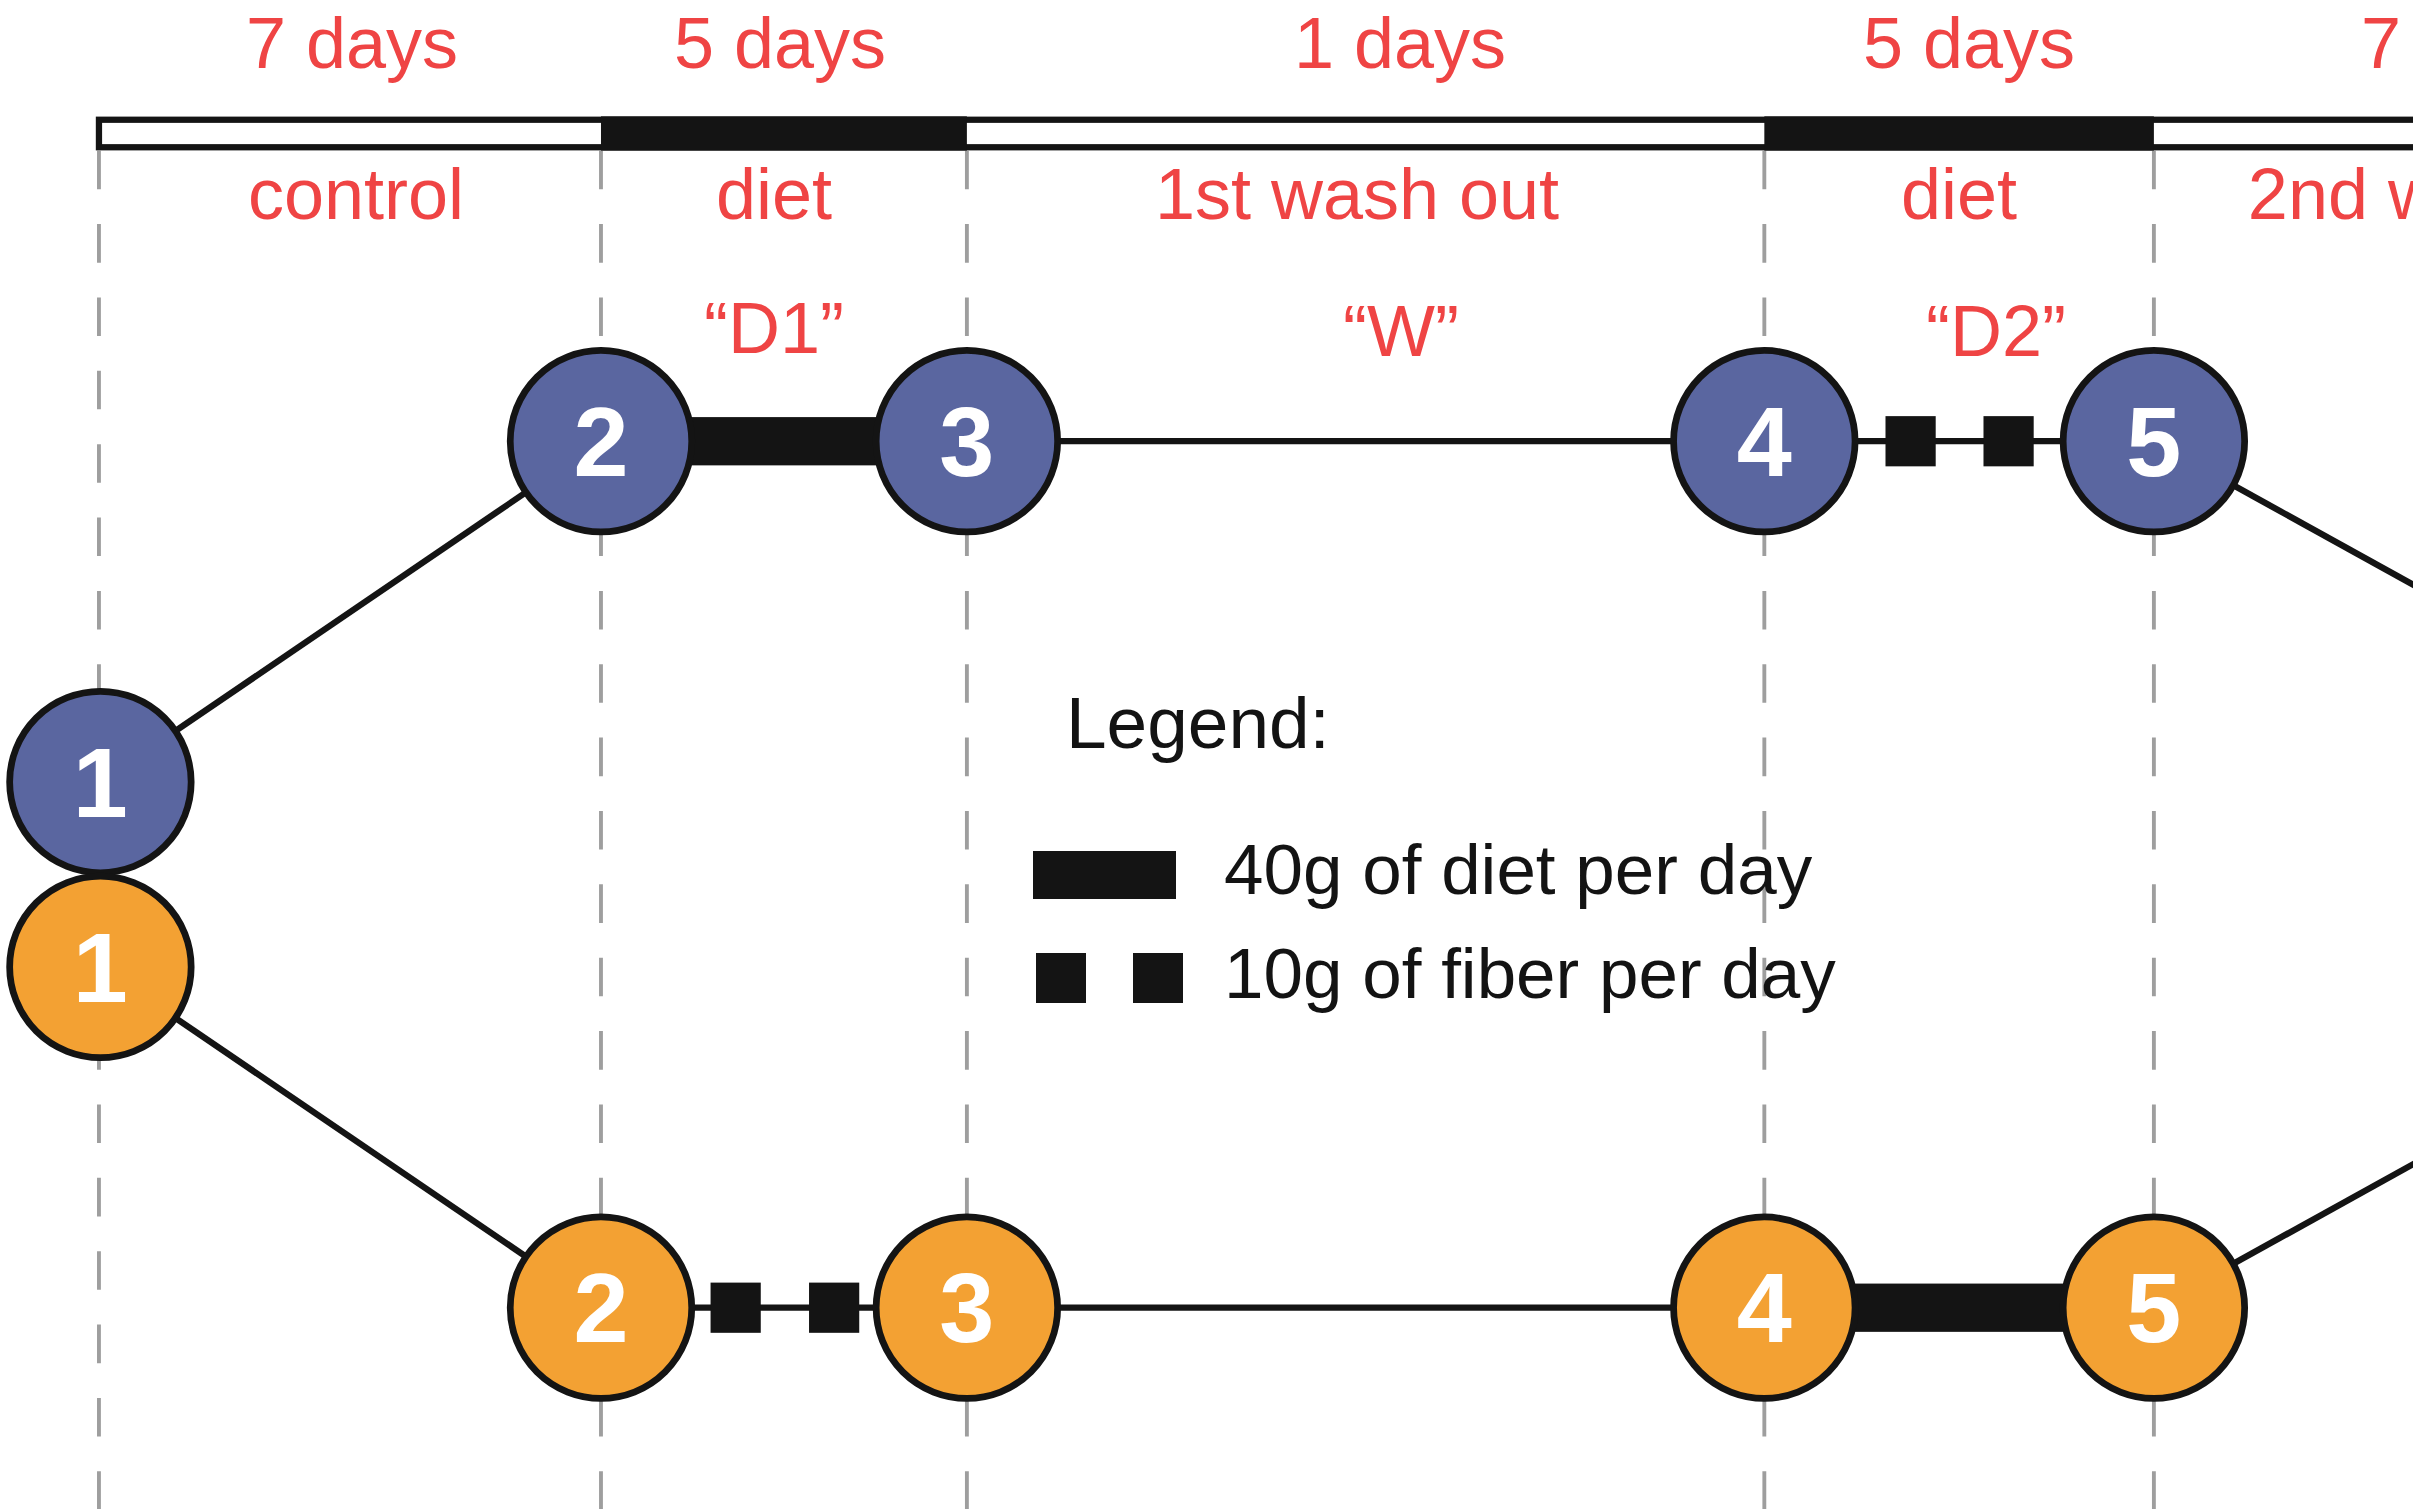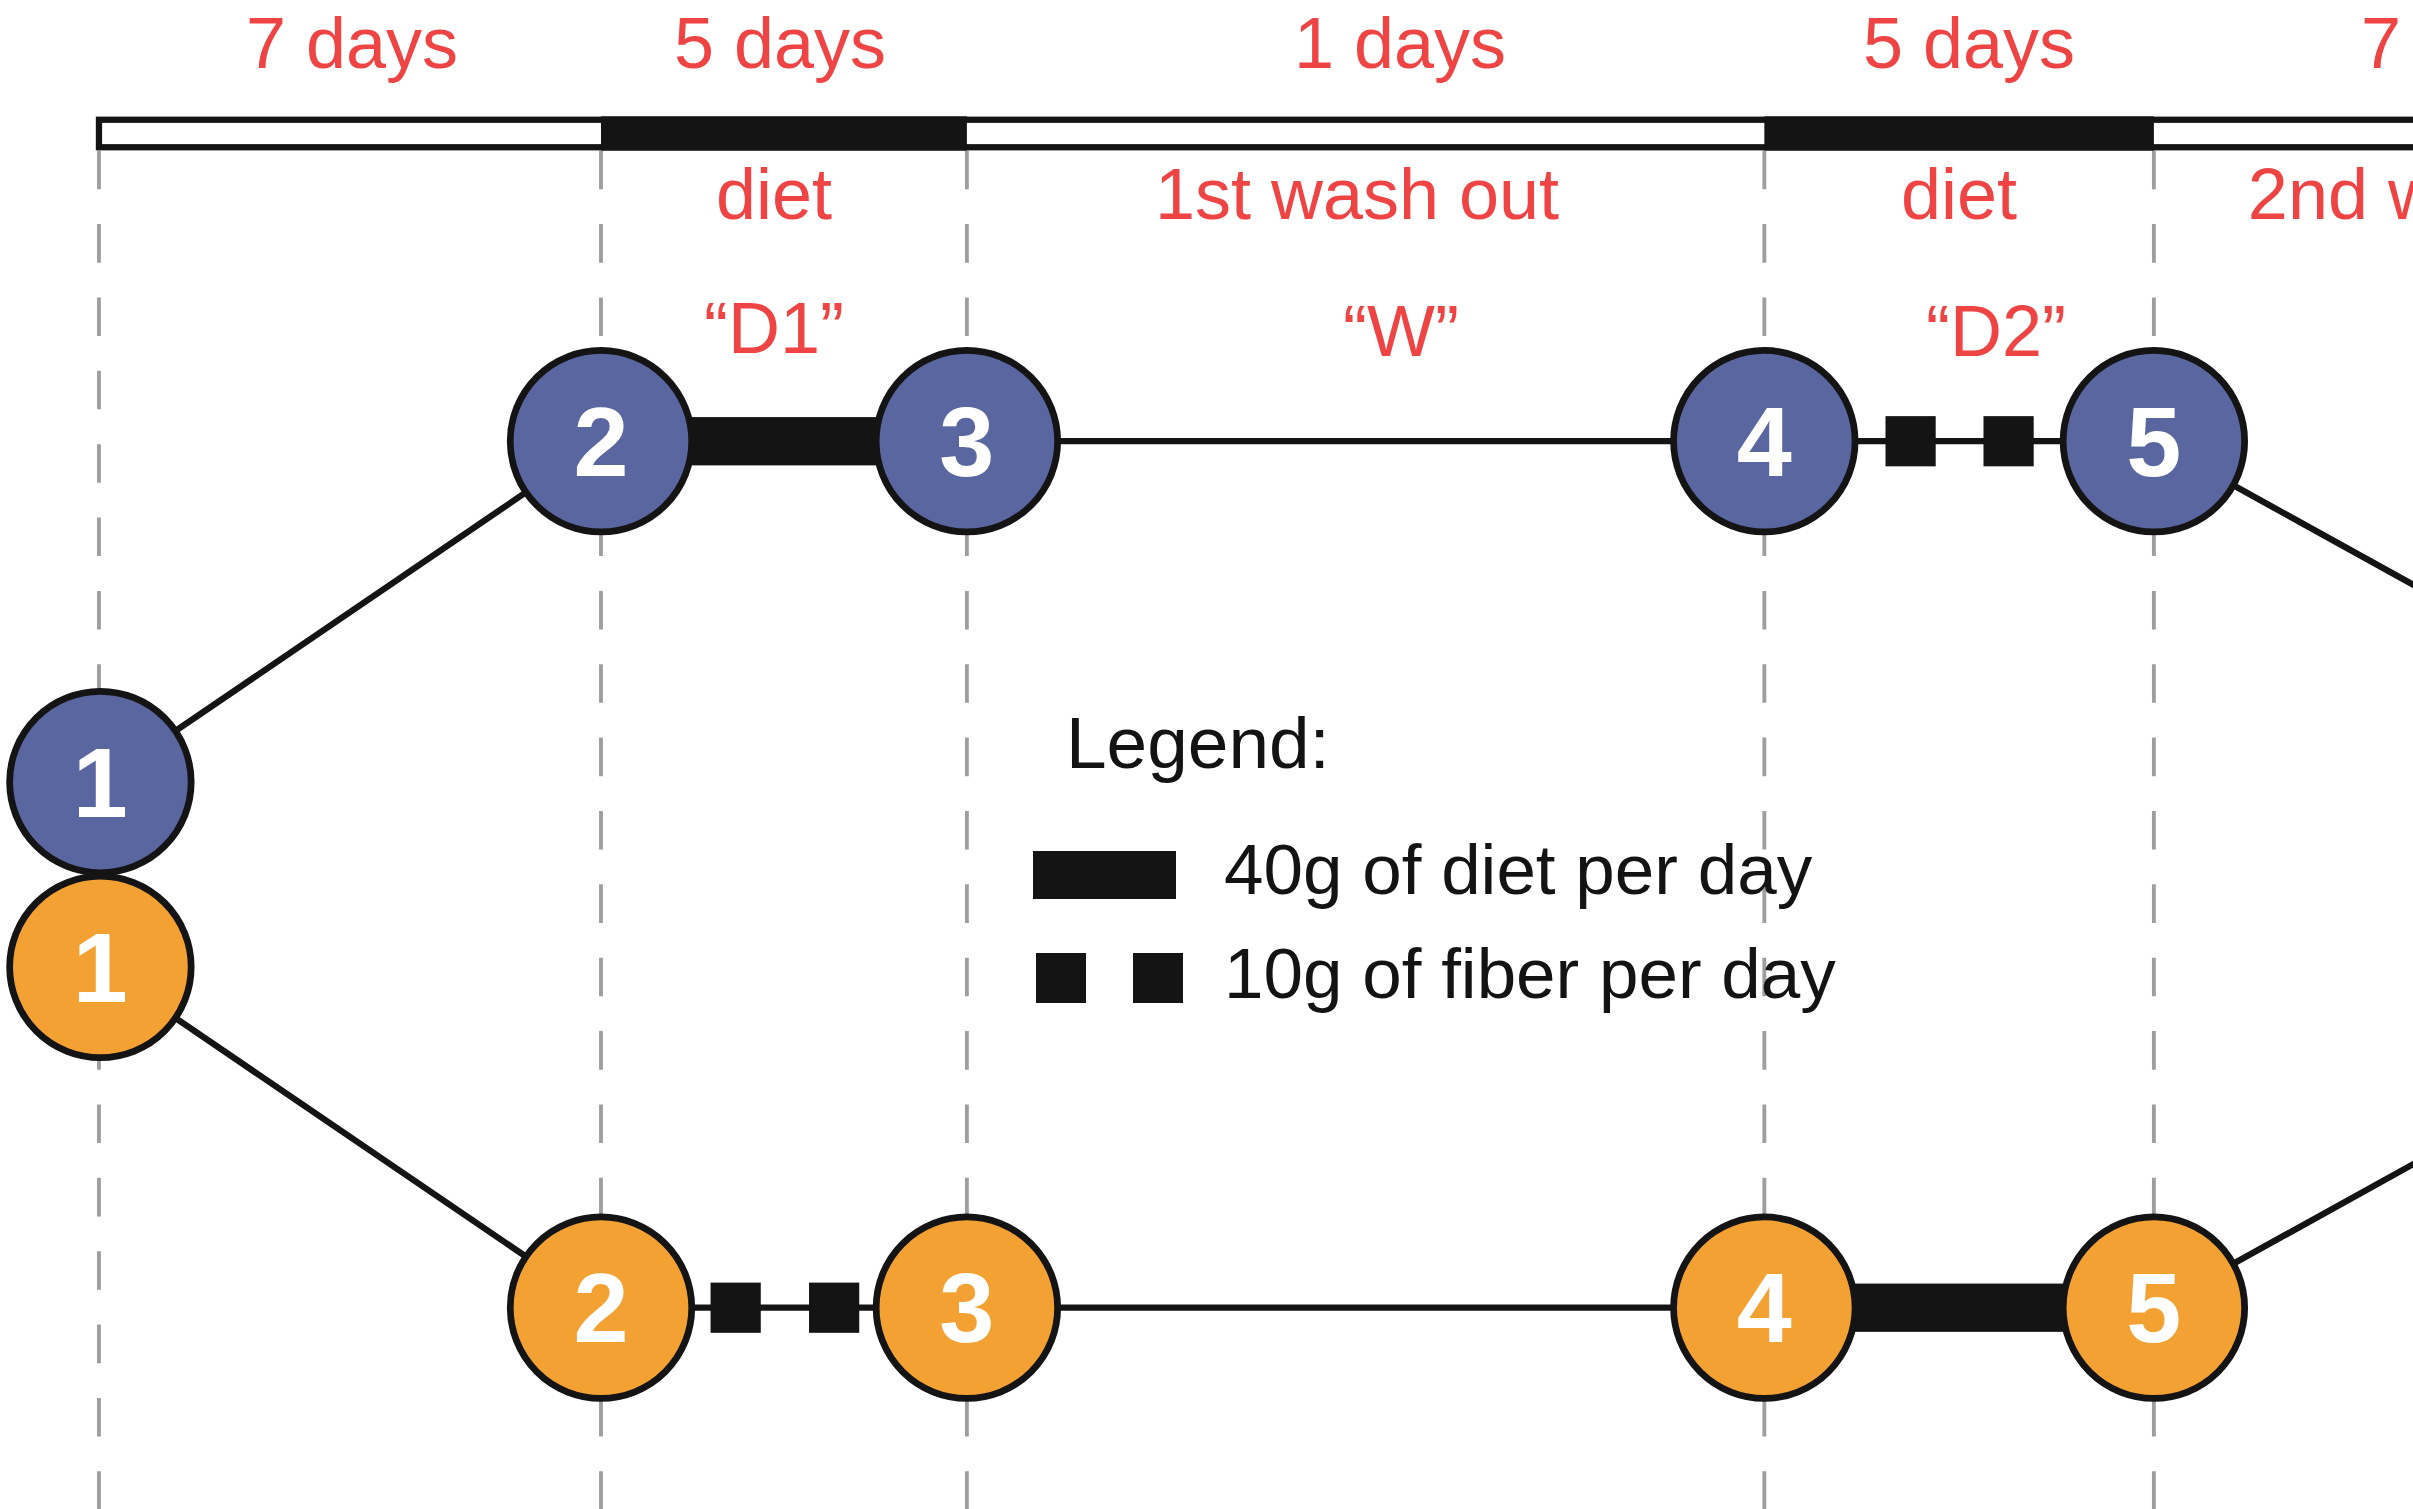--- a/index.html
+++ b/index.html
@@ -31,21 +31,20 @@
   }
   .lbl-left {
     position: absolute;
     font-size: 71px;
     line-height: 1;
     white-space: nowrap;
     color: #131313;
   }
   .legend-title {
     font-size: 73px;
-    margin-top: 20px;
   }
   .swatch {
     position: absolute;
     background: #141414;
   }
   .node-num {
     font-family: "Liberation Sans", "DejaVu Sans", sans-serif;
     font-size: 205px;
     font-weight: bold;
     fill: #ffffff;
@@ -149,20 +148,21 @@
       <text class="node-num" x="5737" y="2075">6</text>
     </g>
   </svg>
 
   <div class="lbl" style="left:352px;  top:6.8px;">7 days</div>
   <div class="lbl" style="left:780px; top:6.8px;">5 days</div>
   <div class="lbl" style="left:1400px; top:6.8px;">1 days</div>
   <div class="lbl" style="left:1969px; top:6.8px;">5 days</div>
   <div class="lbl" style="left:2467px; top:6.8px;">7 days</div>
 
+  <div class="lbl" style="left:356px;  top:158px;">control</div>
   <div class="lbl" style="left:774px; top:158px;">diet</div>
   <div class="lbl" style="left:1357px; top:158px;">1st wash out</div>
   <div class="lbl" style="left:1959px; top:158px;">diet</div>
   <div class="lbl" style="left:2462px; top:158px;">2nd wash out</div>
 
   <div class="lbl" style="left:774px; top:292px;">“D1”</div>
   <div class="lbl" style="left:1401px; top:295px;">“W”</div>
   <div class="lbl" style="left:1960px; top:295px;margin-left:36px;">“D2”</div>
 
   <div>

